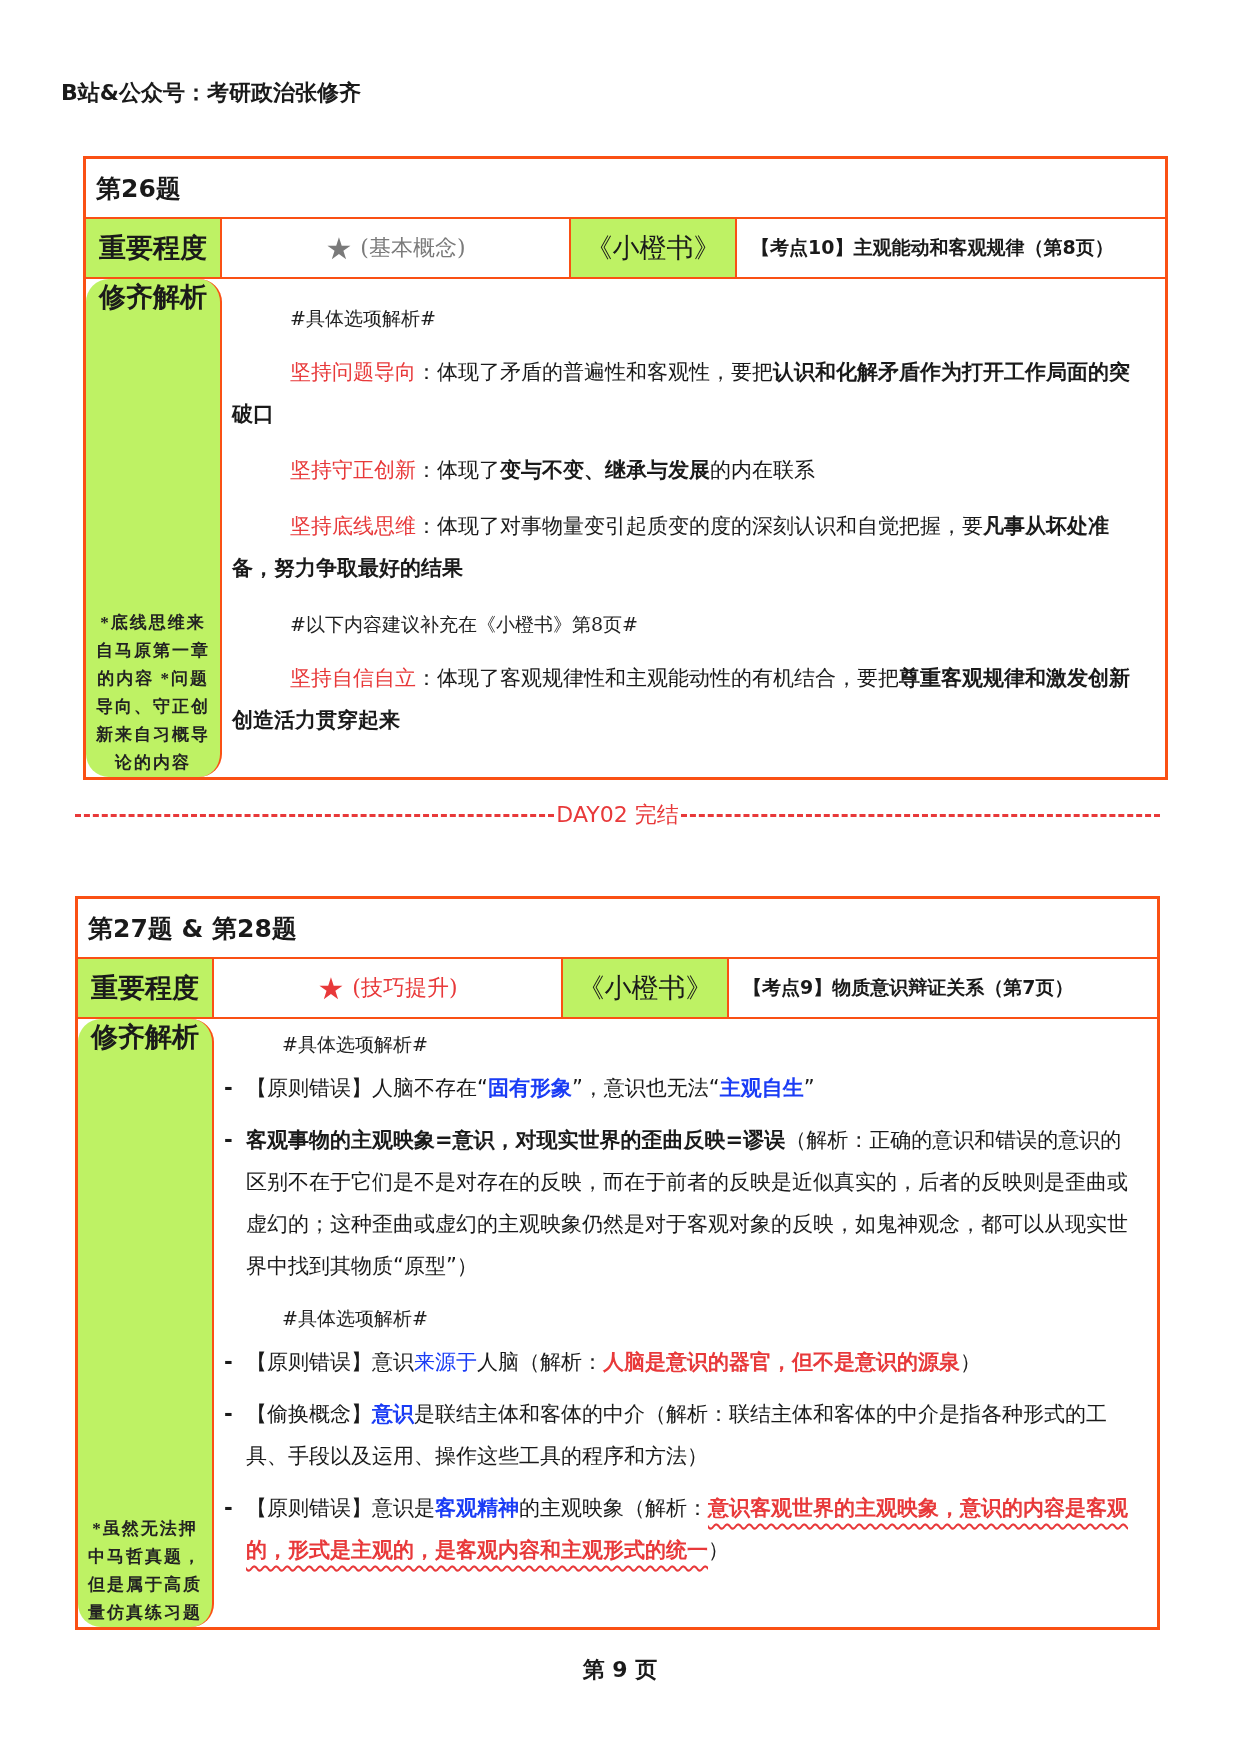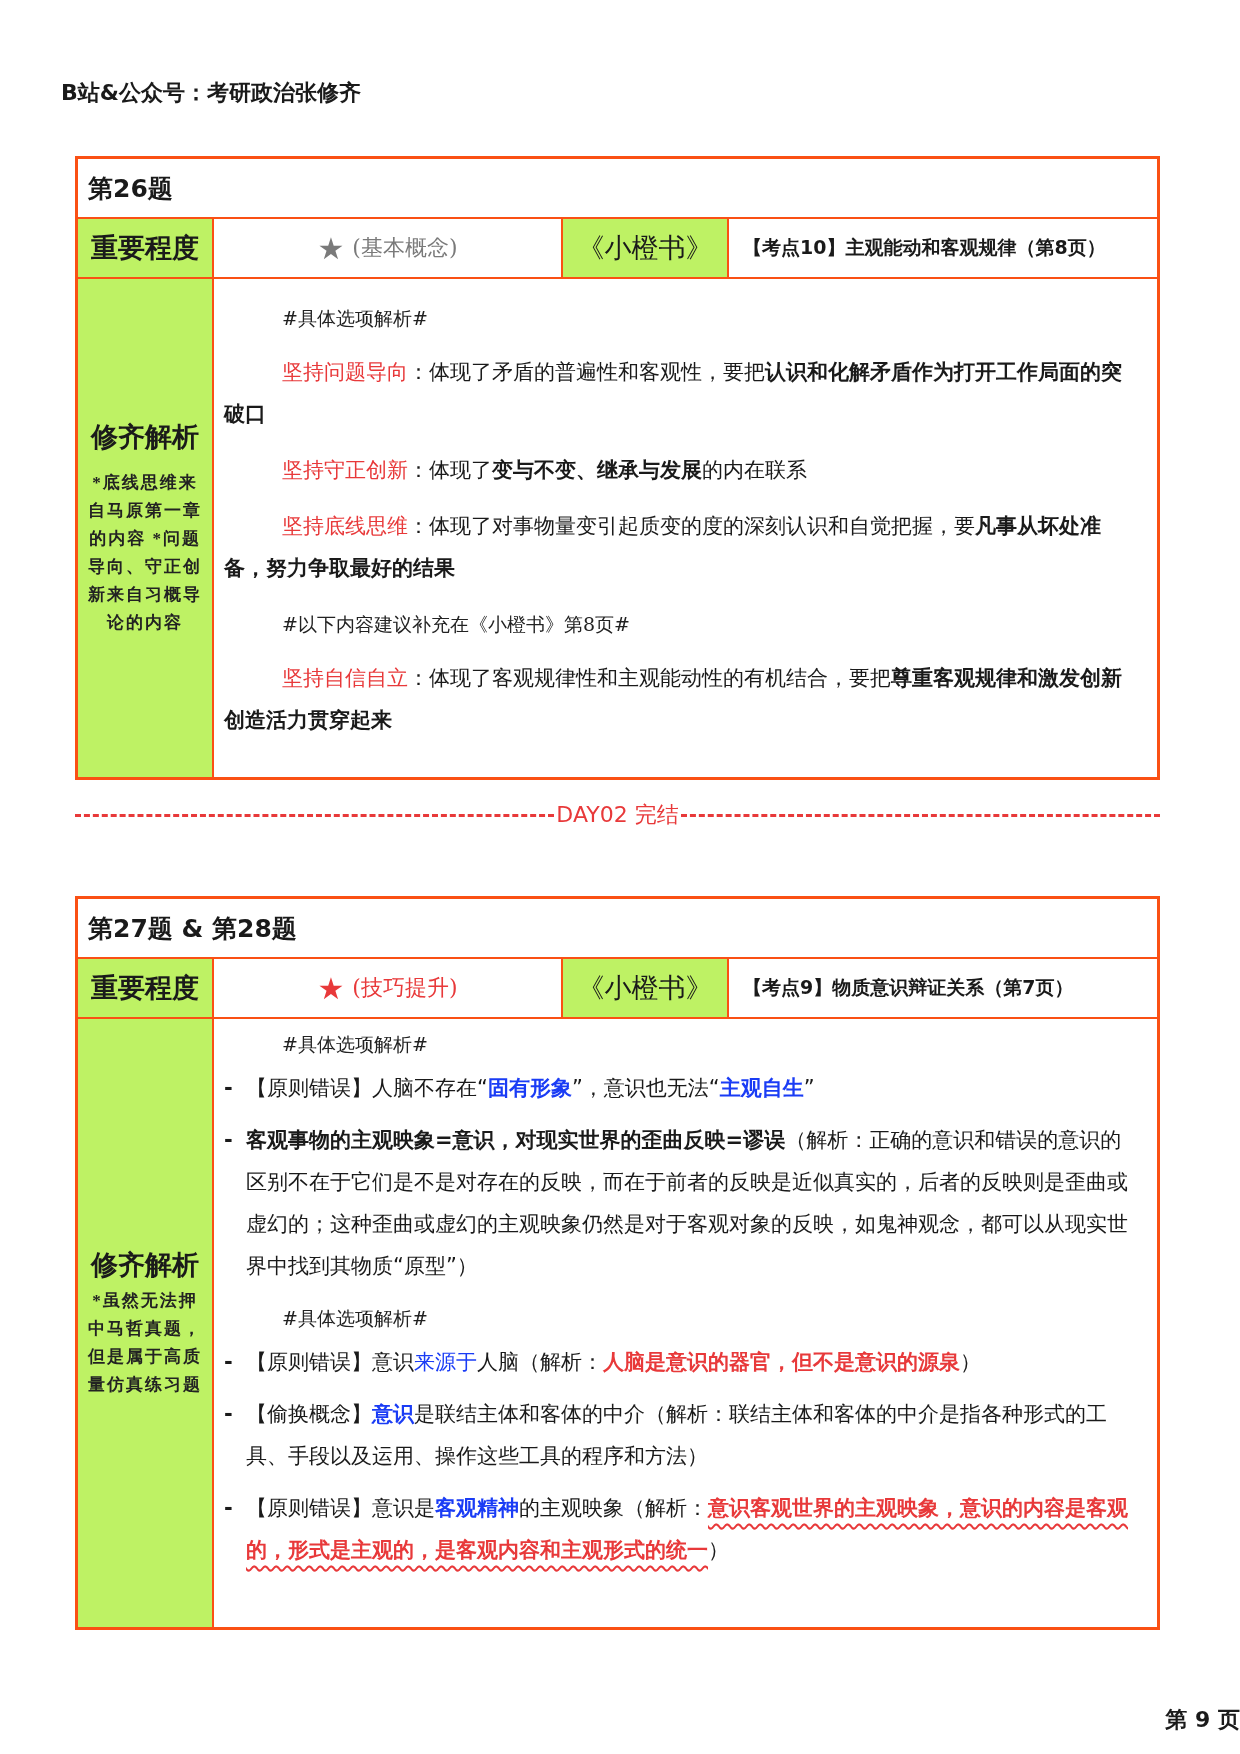--- a/index.html
+++ b/index.html
@@ -15,42 +15,42 @@
   .c-left { width: 136px; border-right: 2px solid #fa5014; justify-content: center; font-size: 27px; font-weight: bold; }
   .c-imp { width: 349px; border-right: 2px solid #fa5014; justify-content: center; font-size: 18px; }
   .c-book { width: 166px; border-right: 2px solid #fa5014; justify-content: center; font-size: 27px; font-weight: 500; }
   .c-ref { flex: 1; padding-left: 14px; font-size: 19px; font-weight: bold; }
   .imp-row { height: 60px; }
   .star { font-size: 30px; margin-right: 8px; }
   .imp-note { font-family: "DejaVu Serif", serif; font-size: 22px; }
   .grey { color: #7a7a7a; }
   .red { color: #e8393a; }
   .blue { color: #1a3cf5; }
-  .analysis-left { flex-direction: column; justify-content: center; padding: 0 6px; }
+  .analysis-left { flex-direction: column; justify-content: space-between; padding: 0 6px; border-radius: 23px; }
   .analysis-title { font-size: 27px; font-weight: bold; margin-bottom: 14px; }
   .analysis-note { font-family: Liberation Serif, serif; font-size: 17px; line-height: 28px; text-align: center; color: #222; letter-spacing: 2px; }
   .analysis-body { flex: 1; padding: 16px 20px 8px 10px; font-size: 21px; line-height: 42px; }
   .hash { font-family: "DejaVu Serif", serif; font-size: 19px; padding-left: 58px; margin: 2px 0 12px; color: #222; }
   .para { text-indent: 58px; margin: 0 0 14px; }
   .b { font-weight: bold; }
   .bullet { display: flex; margin-bottom: 10px; }
   .dash { width: 22px; flex: none; font-weight: bold; }
   .btext { flex: 1; }
   .wavy { text-decoration: underline wavy #e8393a; text-underline-offset: 8px; }
   .divider { position: absolute; left: 75px; top: 800px; width: 1085px; display: flex; align-items: center; color: #e8393a; font-size: 22px; }
   .dline { flex: 1; border-top: 3px dashed #e8393a; height: 0; }
   .dlabel { padding: 0 2px; }
-  .page-num { position: absolute; left: 0; width: 1240px; top: 1705px; text-align: right; font-size: 22px; font-weight: bold; }
+  .page-num { position: absolute; left: 0; width: 1240px; top: 1655px; text-align: center; font-size: 22px; font-weight: bold; }
 </style>
 </head>
 <body>
 
 <div class="header-line">B站&amp;公众号：考研政治张修齐</div>
 
-<div class="qtable" style="top:156px;">
+<div class="qtable" style="top:156px;margin-left:8px;">
   <div class="row title-row">第26题</div>
   <div class="row imp-row">
     <div class="cell c-left peach">重要程度</div>
     <div class="cell c-imp">
       <span class="star grey">★</span>
       <span class="imp-note grey">(基本概念)</span>
     </div>
     <div class="cell c-book peach">《小橙书》</div>
     <div class="cell c-ref">【考点10】主观能动和客观规律（第8页）</div>
   </div>

